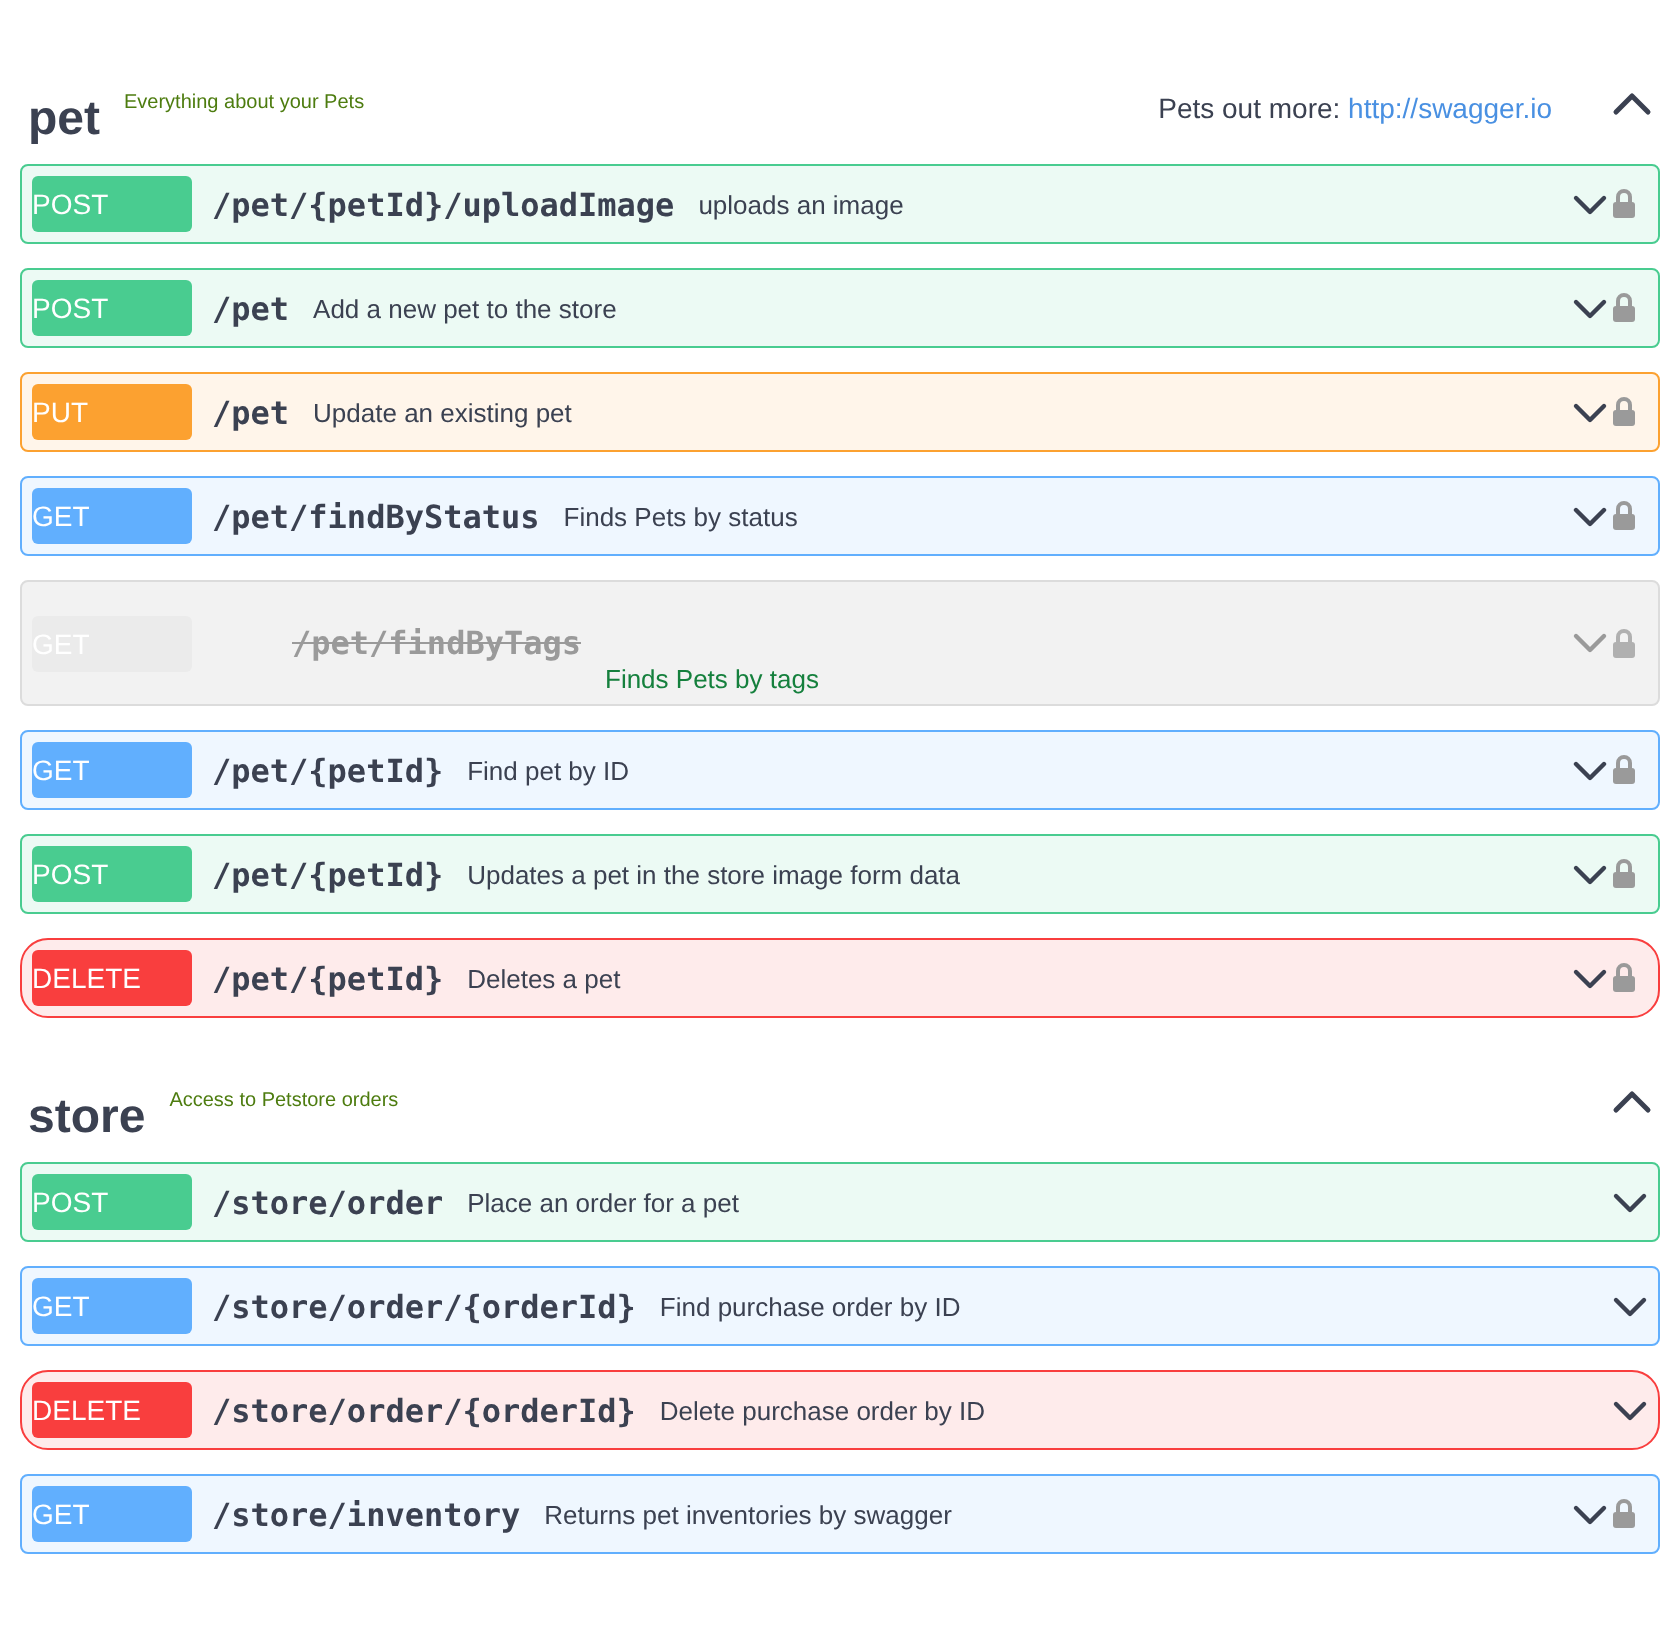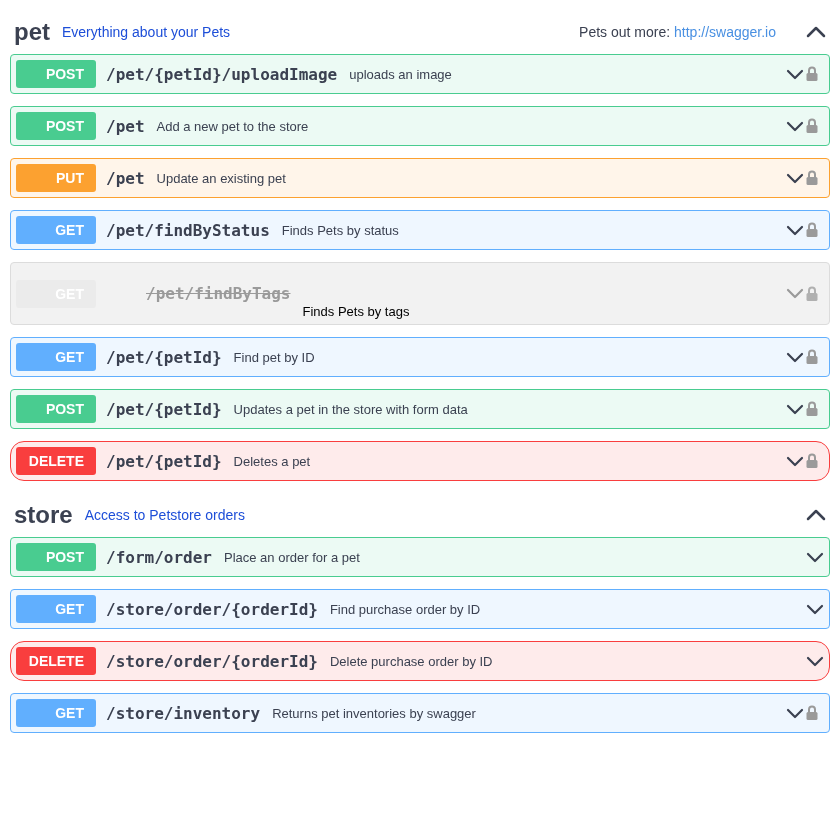--- a/index.html
+++ b/index.html
@@ -9,33 +9,34 @@
     font-family: -apple-system, BlinkMacSystemFont, "Segoe UI", Helvetica, Arial, sans-serif;
     background: #fff;
     color: #3b4151;
     width: 840px;
   }
   .tag-section {
     margin-bottom: 10px;
   }
   .tag-header {
     display: flex;
-    align-items: center;
+    align-items: flex-start;
     padding: 8px 4px;
     cursor: pointer;
+    margin-top: 28px;
   }
   .tag-name {
     font-size: 24px;
     font-weight: 700;
     color: #3b4151;
     margin-right: 12px;
   }
   .tag-desc {
-    font-size: 14px;
-    color: #1d4ed8;
+    font-size: 10px;
+    color: #4d7c0f;
     flex: 0 0 auto;
   }
   .tag-spacer { flex: 1; }
   .tag-ext {
     font-size: 14px;
     color: #3b4151;
     margin-right: 30px;
   }
   .tag-ext a {
     color: #4990e2;
@@ -52,26 +53,26 @@
     border: 1px solid;
     border-radius: 4px;
     margin: 0 0 12px 0;
     display: flex;
     align-items: center;
     padding: 5px;
     cursor: pointer;
   }
   .method {
     font-family: -apple-system, sans-serif;
-    font-weight: 700;
+    font-weight: 400;
     font-size: 14px;
     color: #fff;
-    text-align: right;
+    text-align: left;
     min-width: 80px;
-    padding: 6px 12px;
+    padding: 6px 0;
     border-radius: 3px;
     margin-right: 10px;
   }
   .path {
     font-family: ui-monospace, SFMono-Regular, Menlo, Consolas, monospace;
     font-weight: 600;
     font-size: 16px;
     color: #3b4151;
     margin-right: 12px;
   }
@@ -108,21 +109,21 @@
   }
   .ep-deprecated .method {
     background: #ebebeb;
     color: #fff;
   }
   .ep-deprecated .path {
     text-decoration: line-through;
     color: #9a9a9a;
     margin-left: 40px;
   }
-  .ep-deprecated .summary { color: #000000; margin-top: 36px; }
+  .ep-deprecated .summary { color: #15803d; margin-top: 36px; }
 
   #endpoints-pet, #endpoints-store { }
 </style>
 </head>
 <body>
 
 <div class="tag-section">
   <div class="tag-header">
     <span class="tag-name">pet</span>
     <span class="tag-desc">Everything about your Pets</span>
@@ -235,21 +236,21 @@
         <span class="lock">
           <svg width="14" height="16" viewBox="0 0 14 16">
             <rect x="1.5" y="7" width="11" height="8" rx="1.5" fill="#9a9a9a"></rect>
             <path d="M4 7 V4.5 a3 3 0 0 1 6 0 V7" stroke="#9a9a9a" stroke-width="2" fill="none"></path>
           </svg>
         </span>
       </div>
       <div class="endpoint ep-post">
         <span class="method">POST</span>
         <span class="path">/pet/{petId}</span>
-        <span class="summary">Updates a pet in the store with form data</span>
+        <span class="summary">Updates a pet in the store image form data</span>
         <span class="ep-spacer"></span>
         <span class="endpoint-chevron">
           <svg width="18" height="11" viewBox="0 0 18 11">
             <path d="M2 2 L9 9 L16 2" stroke="#3b4151" stroke-width="2.2" fill="none" stroke-linecap="round" stroke-linejoin="round"></path>
           </svg>
         </span>
         <span class="lock">
           <svg width="14" height="16" viewBox="0 0 14 16">
             <rect x="1.5" y="7" width="11" height="8" rx="1.5" fill="#9a9a9a"></rect>
             <path d="M4 7 V4.5 a3 3 0 0 1 6 0 V7" stroke="#9a9a9a" stroke-width="2" fill="none"></path>
@@ -283,21 +284,21 @@
     <span class="tag-spacer"></span>
     <span class="chevron-up">
       <svg width="20" height="12" viewBox="0 0 20 12">
           <path d="M2 10 L10 2 L18 10" stroke="#3b4151" stroke-width="2.5" fill="none" stroke-linecap="round" stroke-linejoin="round"></path>
         </svg>
     </span>
   </div>
   <div id="endpoints-store">
       <div class="endpoint ep-post">
         <span class="method">POST</span>
-        <span class="path">/form/order</span>
+        <span class="path">/store/order</span>
         <span class="summary">Place an order for a pet</span>
         <span class="ep-spacer"></span>
         <span class="endpoint-chevron">
           <svg width="18" height="11" viewBox="0 0 18 11">
             <path d="M2 2 L9 9 L16 2" stroke="#3b4151" stroke-width="2.2" fill="none" stroke-linecap="round" stroke-linejoin="round"></path>
           </svg>
         </span>
       </div>
       <div class="endpoint ep-get">
         <span class="method">GET</span>

